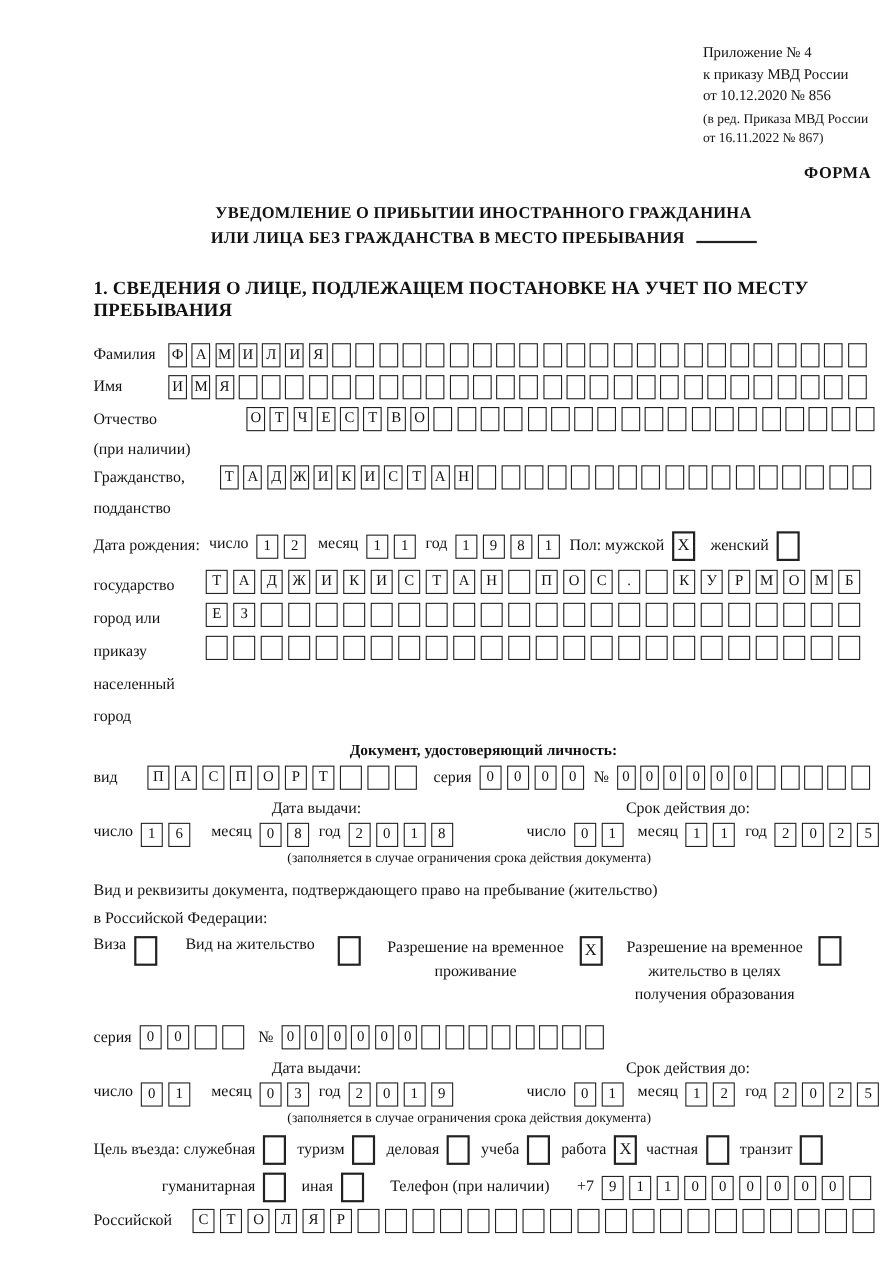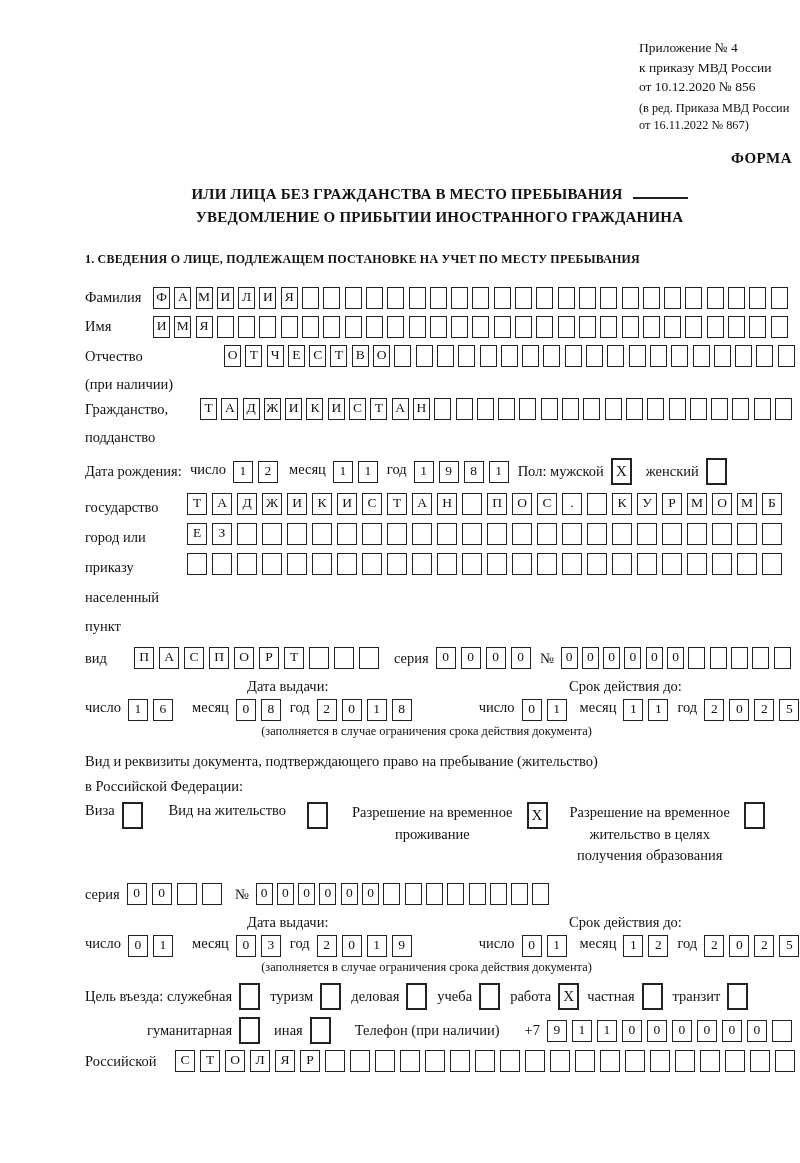--- a/index.html
+++ b/index.html
@@ -8,21 +8,21 @@
   .page{box-sizing:border-box;width:800px;height:1163px;padding:38px 28px 0 63px;position:relative;margin-left:22px;}
 
   
   .hdr{margin-left:554px;width:190px;font-size:13.5px;line-height:1.45;}
   .hdr .rev{font-size:12.3px;margin-top:3px;line-height:1.4;}
   .forma{text-align:right;font-weight:bold;font-size:15px;margin-top:16px;padding-right:2px;letter-spacing:.5px;}
 
   
   .title{text-align:center;font-weight:bold;font-size:15px;line-height:1.55;margin-top:16px;letter-spacing:.2px;}
   .t-underline{display:inline-block;width:55px;border-bottom:2.5px solid #222;margin-left:10px;vertical-align:baseline;}
-  .sec{font-weight:bold;font-size:12px;margin-top:22px;letter-spacing:.2px;}
+  .sec{font-weight:bold;font-size:17px;margin-top:22px;letter-spacing:.2px;}
 
   
   .row{display:flex;align-items:center;margin-top:7px;}
   .row.top{align-items:flex-start;}
   .lbl{font-size:14.5px;flex:0 0 auto;}
   .stacklbl{font-size:14.5px;line-height:1.55;flex:0 0 auto;}
   .cells{display:inline-flex;flex:0 0 auto;}
   .cell{box-sizing:border-box;flex:0 0 auto;width:17px;height:22px;border:1.8px solid #222;
         margin-right:4.3px;text-align:center;font-size:13.5px;line-height:18px;background:#fff;}
   .cells.w .cell{width:20px;margin-right:5px;}
@@ -47,22 +47,22 @@
     <div>от 10.12.2020 № 856</div>
     <div class="rev">
       <div>(в ред. Приказа МВД России</div>
       <div>от 16.11.2022 № 867)</div>
     </div>
   </div>
 
   <div class="forma">ФОРМА</div>
 
   <div class="title">
+    <div>УВЕДОМЛЕНИЕ О ПРИБЫТИИ ИНОСТРАННОГО ГРАЖДАНИНА</div>
     <div><span>ИЛИ ЛИЦА БЕЗ ГРАЖДАНСТВА В МЕСТО ПРЕБЫВАНИЯ</span><span class="t-underline"></span></div>
-    <div>УВЕДОМЛЕНИЕ О ПРИБЫТИИ ИНОСТРАННОГО ГРАЖДАНИНА</div>
   </div>
 
   <div class="sec">1. СВЕДЕНИЯ О ЛИЦЕ, ПОДЛЕЖАЩЕМ ПОСТАНОВКЕ НА УЧЕТ ПО МЕСТУ ПРЕБЫВАНИЯ</div>
 
   <div class="row" style="margin-top:20px">
     <span class="lbl" style="width:68px">Фамилия</span>
     <span class="cells">
         <span class="cell">Ф</span>
         <span class="cell">А</span>
         <span class="cell">М</span>
@@ -233,21 +233,21 @@
     <span class="t" style="margin-left:4px">Пол: мужской</span>
     <span class="cb">X</span>
     <span class="t" style="margin-left:14px">женский</span>
     <span class="cb"></span>
   </div>
 
   <div class="row top" style="margin-top:8px">
     <span class="stacklbl" style="width:102px;line-height:2.05">
       <span style="display:block">государство</span>
       <span style="display:block">город или приказу</span>
-      <span style="display:block">населенный пункт</span>
+      <span style="display:block">населенный город</span>
     </span>
     <span>
       <span class="cells w" style="display:flex">
           <span class="cell">Т</span>
           <span class="cell">А</span>
           <span class="cell">Д</span>
           <span class="cell">Ж</span>
           <span class="cell">И</span>
           <span class="cell">К</span>
           <span class="cell">И</span>
@@ -317,20 +317,21 @@
           <span class="cell"></span>
           <span class="cell"></span>
           <span class="cell"></span>
           <span class="cell"></span>
           <span class="cell"></span>
           <span class="cell"></span>
         </span>
     </span>
   </div>
 
+  <div class="center-b">Документ, удостоверяющий личность:</div>
 
   <div class="row" style="margin-top:5px">
     <span class="lbl" style="width:49px">вид</span>
     <span class="cells w">
         <span class="cell">П</span>
         <span class="cell">А</span>
         <span class="cell">С</span>
         <span class="cell">П</span>
         <span class="cell">О</span>
         <span class="cell">Р</span>

